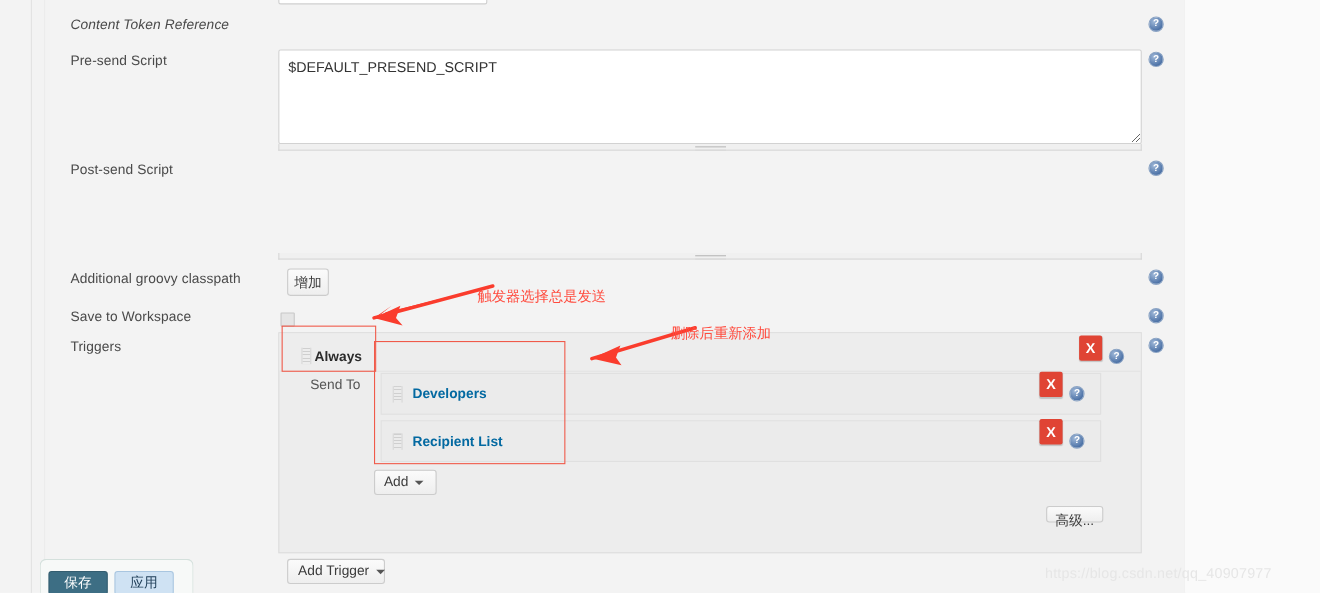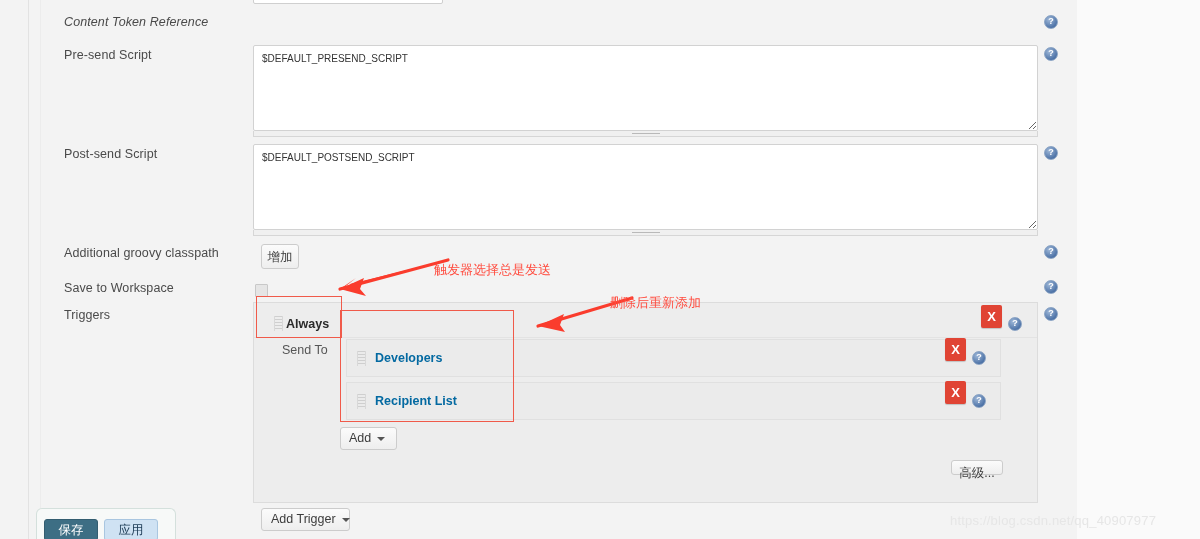--- a/index.html
+++ b/index.html
@@ -54,21 +54,21 @@
     border: 1px solid #cfcfcf;
     border-radius: 2px;
   }
 
   textarea.script-box {
     position: absolute;
     background: #ffffff;
     border: 1px solid #d2d2d2;
     border-radius: 2px;
     font-family: "Liberation Sans", "DejaVu Sans", sans-serif;
-    font-size: 10px;
+    font-size: 13px;
     color: #333;
     padding: 6px 8px;
     box-sizing: border-box;
     resize: vertical;
     outline: none;
     line-height: 1.4;
   }
   .resize-grip {
     position: absolute;
     width: 100%; height: 6px;
@@ -284,21 +284,20 @@
   <div class="row-label" style="top:15px;font-style:italic;">Content Token Reference</div>
   <div class="row-label" style="top:48px;">Pre-send Script</div>
   <div class="row-label" style="top:147px;">Post-send Script</div>
   <div class="row-label" style="top:246px;">Additional groovy classpath</div>
   <div class="row-label" style="top:281px;">Save to Workspace</div>
   <div class="row-label" style="top:308px;">Triggers</div>
 
   <textarea class="script-box" style="left: 253px; top: 45px; width: 785px; height: 86px;">$DEFAULT_PRESEND_SCRIPT</textarea>
   <div class="resize-grip" style="left:253px; top:131px; width:785px;"></div>
 
-  <textarea class="script-box" style="left: 253px; top: 144px; width: 785px; height: 86px;">$DEFAULT_POSTSEND_SCRIPT</textarea>
   <div class="resize-grip" style="left:253px; top:230px; width:785px;"></div>
 
   <div class="btn" style="left:261px; top:244px; width:38px; height:25px; text-align:center; padding:4px 0;">增加</div>
 
   <div class="chk" style="left:255px; top:284px;"></div>
 
   <div class="help" style="left:1044px; top:15px;"></div>
   <div class="help" style="left:1044px; top:47px;"></div>
   <div class="help" style="left:1044px; top:146px;"></div>
   <div class="help" style="left:1044px; top:245px;"></div>

